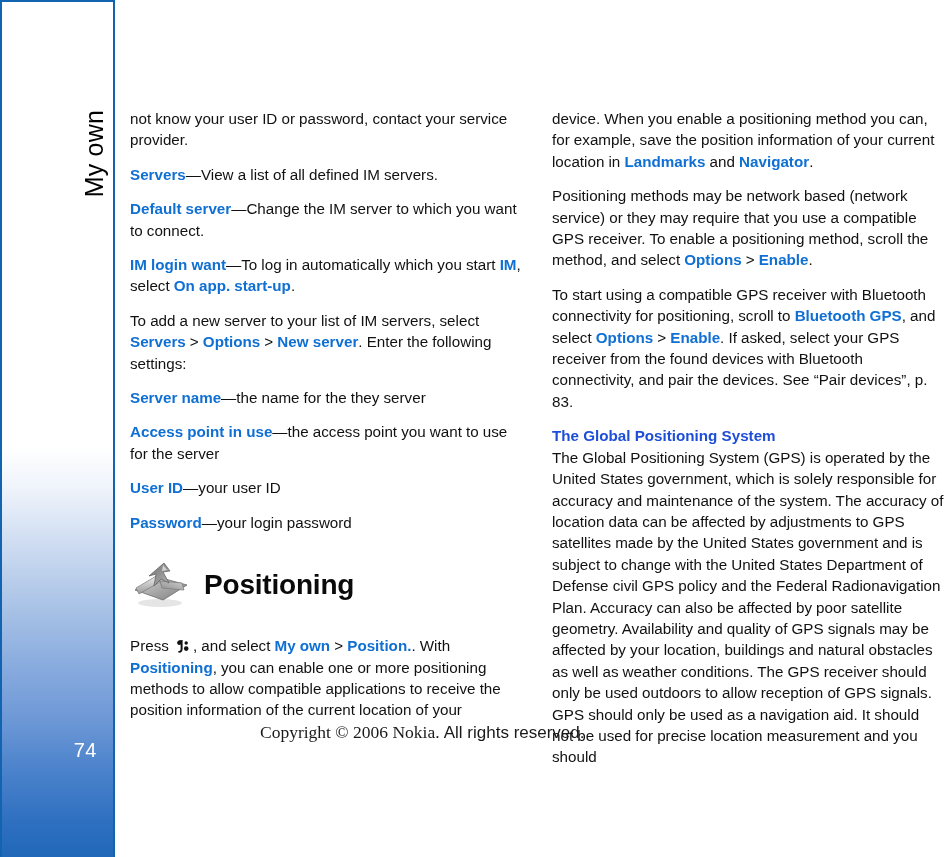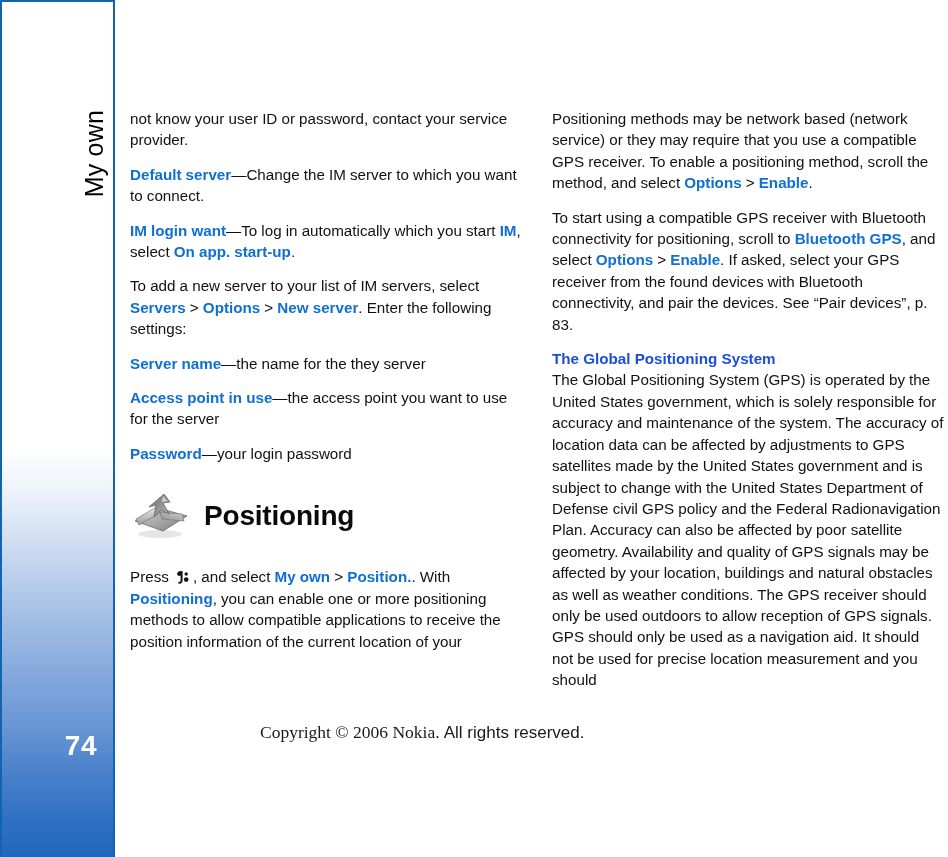--- a/index.html
+++ b/index.html
@@ -52,22 +52,22 @@
     letter-spacing: 0.2px;
     color: #000000;
     white-space: nowrap;
     line-height: 1;
   }
   #page-number {
     position: absolute;
     right: 16px;
     bottom: 97px;
     font-family: "Liberation Sans", sans-serif;
-    font-size: 28px;
-    font-weight: 700;
+    font-size: 20px;
+    font-weight: 400;
     color: #ffffff;
     line-height: 1;
     letter-spacing: 0.5px;
   }
 
   
   #content {
     position: absolute;
     left: 130px;
     top: 0;
@@ -167,20 +167,23 @@
 </div>
 
 <div id="content">
 
   <div class="column" id="col-left">
 
     <p class="para">
       <span>not know your user ID or password, contact your service provider.</span>
     </p>
 
+    <p class="para">
+      <span class="kw">Servers</span><span>—View a list of all defined IM servers.</span>
+    </p>
 
     <p class="para">
       <span class="kw">Default server</span><span>—Change the IM server to which you want to connect.</span>
     </p>
 
     <p class="para">
       <span class="kw">IM login want</span><span>—To log in automatically which you start </span><span class="kw">IM</span><span>, select </span><span class="kw">On app. start-up</span><span>.</span>
     </p>
 
     <p class="para">
@@ -189,20 +192,23 @@
 
     <p class="para">
       <span class="kw">Server name</span><span>—the name for the they server</span>
     </p>
 
     <p class="para">
       <span class="kw">Access point in use</span><span>—the access point you want to use for the server</span>
     </p>
 
 
+    <p class="para">
+      <span class="kw">User ID</span><span>—your user ID</span>
+    </p>
 
     <p class="para">
       <span class="kw">Password</span><span>—your login password</span>
     </p>
 
     <div class="section-header">
       <span class="section-icon">
         <svg width="62" height="56" viewBox="0 0 62 56" xmlns="http://www.w3.org/2000/svg">
           <defs>
             <linearGradient id="gA" x1="0" y1="0" x2="1" y2="1">
@@ -247,20 +253,23 @@
             <path d="M3.2 1.2 C1.3 1.9 0.6 3.6 1.5 5.0 C2.2 6.1 3.7 6.3 4.6 5.5 L4.6 9.9 C4.6 11.4 3.6 12.3 2.3 12.0 L2.3 13.6 C4.9 14.2 6.6 12.6 6.6 10.0 L6.6 1.0 Z" fill="#111111"></path>
             <circle cx="10.2" cy="4.0" r="1.7" fill="#111111"></circle>
             <circle cx="10.2" cy="9.6" r="2.3" fill="#111111"></circle>
           </svg></span><span>, and select </span><span class="kw">My own</span><span class="gt"> &gt; </span><span class="kw">Position.</span><span>. With </span><span class="kw">Positioning</span><span>, you can enable one or more positioning methods to allow compatible applications to receive the position information of the current location of your</span>
     </p>
 
   </div>
 
   <div class="column" id="col-right">
 
+    <p class="para">
+      <span>device. When you enable a positioning method you can, for example, save the position information of your current location in </span><span class="kw">Landmarks</span><span> and </span><span class="kw">Navigator</span><span>.</span>
+    </p>
 
     <p class="para">
       <span>Positioning methods may be network based (network service) or they may require that you use a compatible GPS receiver. To enable a positioning method, scroll the method, and select </span><span class="kw">Options</span><span class="gt"> &gt; </span><span class="kw">Enable</span><span>.</span>
     </p>
 
     <p class="para">
       <span>To start using a compatible GPS receiver with Bluetooth connectivity for positioning, scroll to </span><span class="kw">Bluetooth GPS</span><span>, and select </span><span class="kw">Options</span><span class="gt"> &gt; </span><span class="kw">Enable</span><span>. If asked, select your GPS receiver from the found devices with Bluetooth connectivity, and pair the devices. See “Pair devices”, p. 83.</span>
     </p>
 
     <p class="subhead">The Global Positioning System</p>

